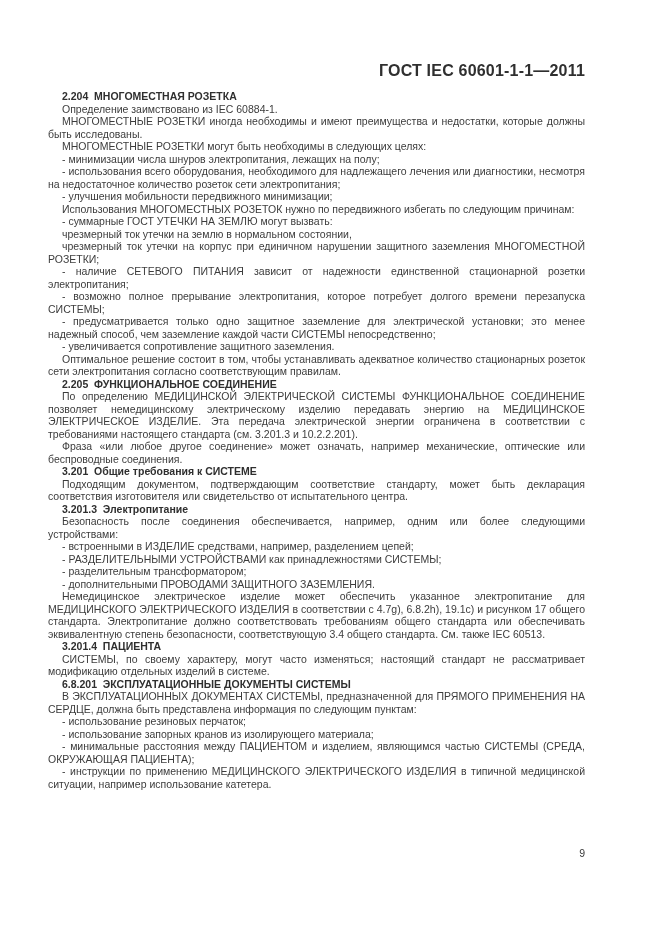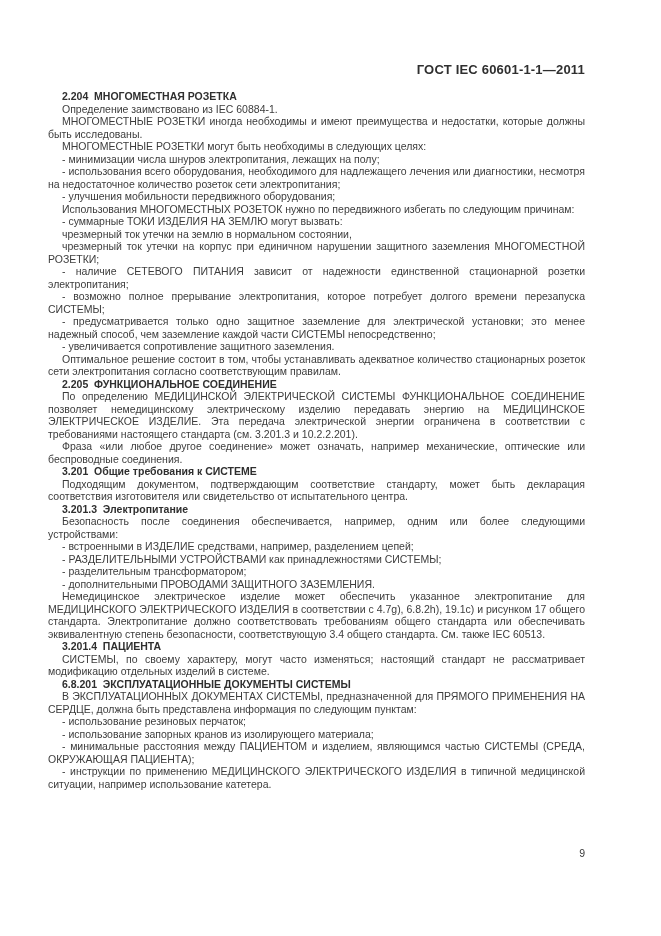--- a/index.html
+++ b/index.html
@@ -15,21 +15,21 @@
     overflow: hidden;
     font-family: "Liberation Sans", sans-serif;
   }
   .doc-header {
     position: absolute;
     top: 62px;
     left: 48px;
     width: 537px;
     text-align: right;
     font-weight: bold;
-    font-size: 13px;
+    font-size: 16px;
     letter-spacing: 0.2px;
     color: #2f2f2f;
   }
   .content {
     position: absolute;
     top: 90px;
     left: 48px;
     width: 537px;
     font-size: 10.5px;
     line-height: 12.5px;
@@ -63,23 +63,23 @@
 
   <div class="doc-header">ГОСТ IEC 60601-1-1—2011</div>
 
   <div class="content">
     <p class="blk h">2.204  МНОГОМЕСТНАЯ РОЗЕТКА</p>
     <p class="blk">Определение заимствовано из IEC 60884-1.</p>
     <p class="blk">МНОГОМЕСТНЫЕ РОЗЕТКИ иногда необходимы и имеют преимущества и недостатки, которые должны быть исследованы.</p>
     <p class="blk">МНОГОМЕСТНЫЕ РОЗЕТКИ могут быть необходимы в следующих целях:</p>
     <p class="blk">- минимизации числа шнуров электропитания, лежащих на полу;</p>
     <p class="blk">- использования всего оборудования, необходимого для надлежащего лечения или диагностики, несмотря на недостаточное количество розеток сети электропитания;</p>
-    <p class="blk">- улучшения мобильности передвижного оборудования;</p>
+    <p class="blk">- улучшения мобильности передвижного минимизации;</p>
     <p class="blk">Использования МНОГОМЕСТНЫХ РОЗЕТОК нужно по передвижного избегать по следующим причинам:</p>
-    <p class="blk">- суммарные ТОКИ ИЗДЕЛИЯ НА ЗЕМЛЮ могут вызвать:</p>
+    <p class="blk">- суммарные ГОСТ УТЕЧКИ НА ЗЕМЛЮ могут вызвать:</p>
     <p class="blk">чрезмерный ток утечки на землю в нормальном состоянии,</p>
     <p class="blk">чрезмерный ток утечки на корпус при единичном нарушении защитного заземления МНОГОМЕСТНОЙ РОЗЕТКИ;</p>
     <p class="blk">- наличие СЕТЕВОГО ПИТАНИЯ зависит от надежности единственной стационарной розетки электропитания;</p>
     <p class="blk">- возможно полное прерывание электропитания, которое потребует долгого времени перезапуска СИСТЕМЫ;</p>
     <p class="blk">- предусматривается только одно защитное заземление для электрической установки; это менее надежный способ, чем заземление каждой части СИСТЕМЫ непосредственно;</p>
     <p class="blk">- увеличивается сопротивление защитного заземления.</p>
     <p class="blk">Оптимальное решение состоит в том, чтобы устанавливать адекватное количество стационарных розеток сети электропитания согласно соответствующим правилам.</p>
     <p class="blk h">2.205  ФУНКЦИОНАЛЬНОЕ СОЕДИНЕНИЕ</p>
     <p class="blk">По определению МЕДИЦИНСКОЙ ЭЛЕКТРИЧЕСКОЙ СИСТЕМЫ ФУНКЦИОНАЛЬНОЕ СОЕДИНЕНИЕ позволяет немедицинскому электрическому изделию передавать энергию на МЕДИЦИНСКОЕ ЭЛЕКТРИЧЕСКОЕ ИЗДЕЛИЕ. Эта передача электрической энергии ограничена в соответствии с требованиями настоящего стандарта (см. 3.201.3 и 10.2.2.201).</p>
     <p class="blk">Фраза «или любое другое соединение» может означать, например механические, оптические или беспроводные соединения.</p>

